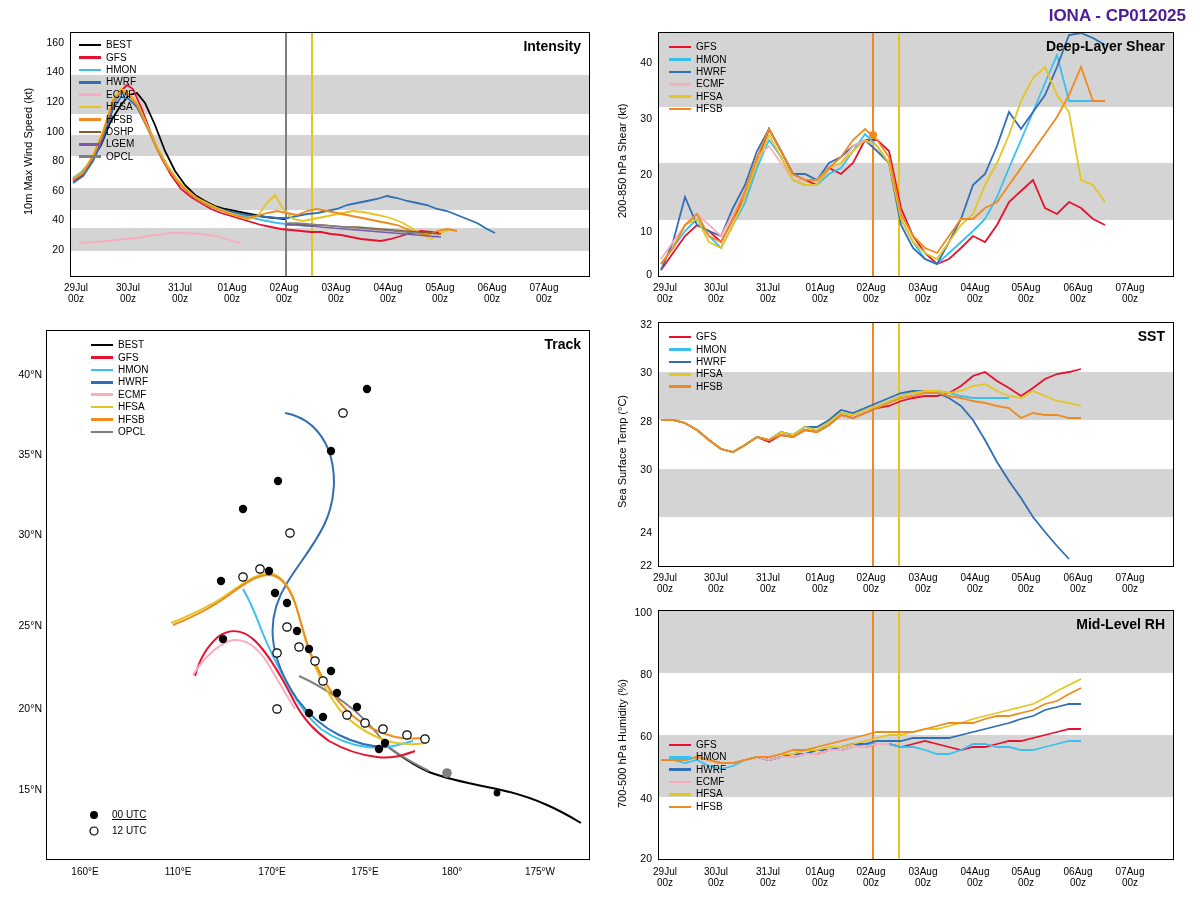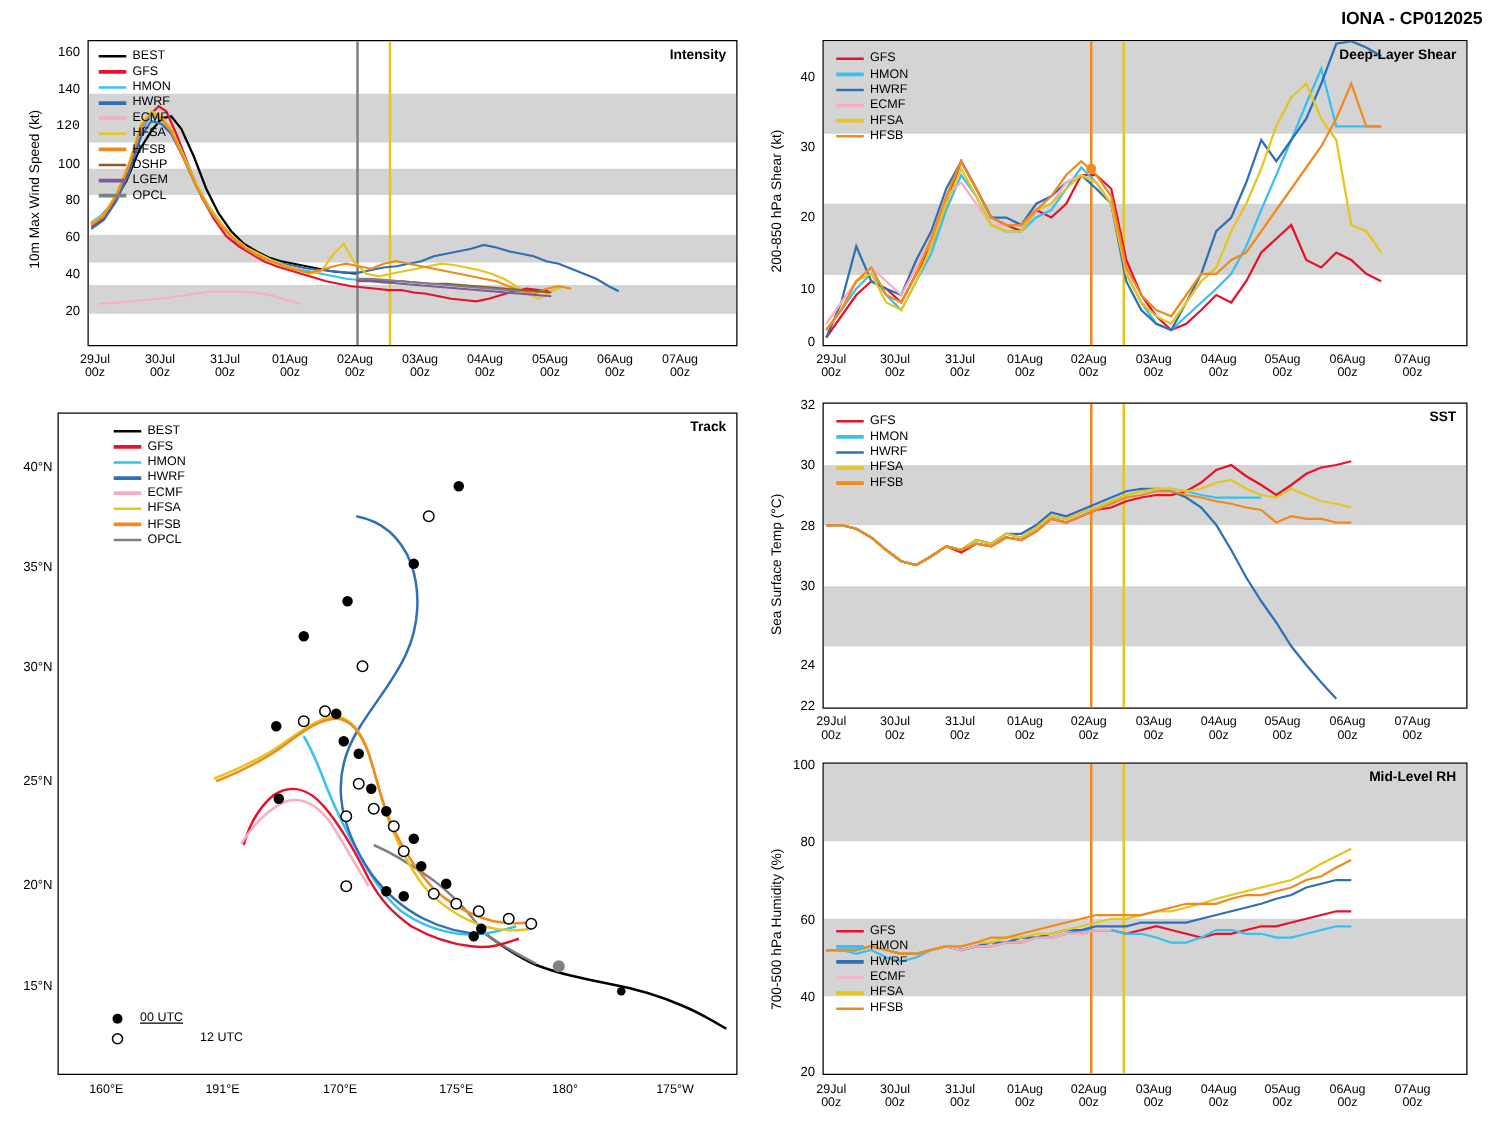--- a/index.html
+++ b/index.html
@@ -1,24 +1,24 @@
 <!DOCTYPE html>
 <html><head>
 <meta charset="utf-8">
 <style>
   html,body{margin:0;padding:0;background:#ffffff;}
   body{width:1200px;height:900px;font-family:"Liberation Sans",sans-serif;position:relative;overflow:hidden;}
   .page{position:absolute;inset:0;}
   .title-left{position:absolute;left:14px;top:4px;font-size:19px;font-weight:bold;color:#000;letter-spacing:0px;}
-  .title-right{position:absolute;right:14px;top:6px;font-size:14px;font-weight:bold;color:#000000;}
+  .title-right{position:absolute;right:14px;top:6px;font-size:17px;font-weight:bold;color:#4c1d95;}
   .panel{position:absolute;border:1px solid #000;background:#fff;box-sizing:border-box;}
   .plotarea{position:absolute;inset:0;overflow:hidden;}
   .band{position:absolute;left:0;right:0;background:#d4d4d4;}
   .vline{position:absolute;top:0;bottom:0;width:2px;}
-  .panel-label{position:absolute;right:6px;top:4px;font-size:11px;font-weight:bold;color:#000;z-index:6;}
+  .panel-label{position:absolute;right:6px;top:4px;font-size:14px;font-weight:bold;color:#000;z-index:6;}
   .panel-label.inside{right:8px;top:5px;}
   .legend{position:absolute;z-index:7;font-size:10px;color:#000;}
   .legend .row{display:flex;align-items:center;height:12.4px;}
   .legend .sw{width:22px;height:2.6px;margin-right:5px;flex:none;}
   .legend .lbl{line-height:12px;text-align:right;}
   .ylabel{position:absolute;transform-origin:0 0;transform:rotate(-90deg);font-size:11px;color:#000;white-space:nowrap;}
   .ytick{position:absolute;font-size:10.5px;color:#000;text-align:right;transform:translateY(-50%);}
   .xtick{position:absolute;font-size:10px;color:#000;text-align:center;transform:translateX(-50%);line-height:11px;}
   svg{position:absolute;left:0;top:0;overflow:visible;}
   .cira{position:absolute;left:8px;bottom:4px;width:120px;height:46px;}
@@ -109,21 +109,21 @@
       <div class="row">
           <span class="sw" style="background:#808080"></span>
           <span class="lbl">OPCL</span>
         </div>
     </div>
   </div>
 
   <div class="ylabel" style="left:22px;top:215px;">10m Max Wind Speed (kt)</div>
   <div class="ytick" style="left:32px;top:42px;width:32px;">160</div>
   <div class="ytick" style="left:32px;top:71px;width:32px;">140</div>
-  <div class="ytick" style="left:32px;top:101px;width:32px;font-family:Liberation Mono, monospace;">120</div>
+  <div class="ytick" style="left:32px;top:101px;width:32px;">120</div>
   <div class="ytick" style="left:32px;top:131px;width:32px;">100</div>
   <div class="ytick" style="left:32px;top:160px;width:32px;">80</div>
   <div class="ytick" style="left:32px;top:190px;width:32px;">60</div>
   <div class="ytick" style="left:32px;top:219px;width:32px;">40</div>
   <div class="ytick" style="left:32px;top:249px;width:32px;">20</div>
 
   <div class="xtick" style="left:76px;top:282px;white-space:pre;">29Jul
 00z</div>
   <div class="xtick" style="left:128px;top:282px;white-space:pre;">30Jul
 00z</div>
@@ -239,38 +239,38 @@
         </div>
     </div>
 
     <div class="legend" style="left:38px;bottom:20px;">
       <div class="row" style="height:16px;text-decoration:underline;">
         <svg width="22" height="12" style="position:relative;margin-right:5px;flex:none;">
             <circle cx="9" cy="6" r="4" fill="#000"></circle>
           </svg>
         <span class="lbl">00 UTC</span>
       </div>
-      <div class="row" style="height:16px;gap:48px;">
+      <div class="row" style="height:16px;">
         <svg width="22" height="12" style="position:relative;margin-right:5px;flex:none;">
             <circle cx="9" cy="6" r="4" fill="#fff" stroke="#000" stroke-width="1.2"></circle>
           </svg>
         <span class="lbl">12 UTC</span>
       </div>
     </div>
   </div>
 
   <div class="ytick" style="left:4px;top:374px;width:38px;">40°N</div>
   <div class="ytick" style="left:4px;top:454px;width:38px;">35°N</div>
   <div class="ytick" style="left:4px;top:534px;width:38px;">30°N</div>
   <div class="ytick" style="left:4px;top:625px;width:38px;">25°N</div>
   <div class="ytick" style="left:4px;top:708px;width:38px;">20°N</div>
   <div class="ytick" style="left:4px;top:789px;width:38px;">15°N</div>
 
   <div class="xtick" style="left:85px;top:866px;">160°E</div>
-  <div class="xtick" style="left:178px;top:866px;">191°E</div>
+  <div class="xtick" style="left:178px;top:866px;">110°E</div>
   <div class="xtick" style="left:272px;top:866px;">170°E</div>
   <div class="xtick" style="left:365px;top:866px;">175°E</div>
   <div class="xtick" style="left:452px;top:866px;">180°</div>
   <div class="xtick" style="left:540px;top:866px;">175°W</div>
 
   <div class="panel" style="left:658px;top:32px;width:516px;height:245px;">
     <div class="plotarea">
 
       <div class="band" style="top:130.0px;height:56.5px;"></div>
       <div class="band" style="top:0px;height:73.5px;"></div>

